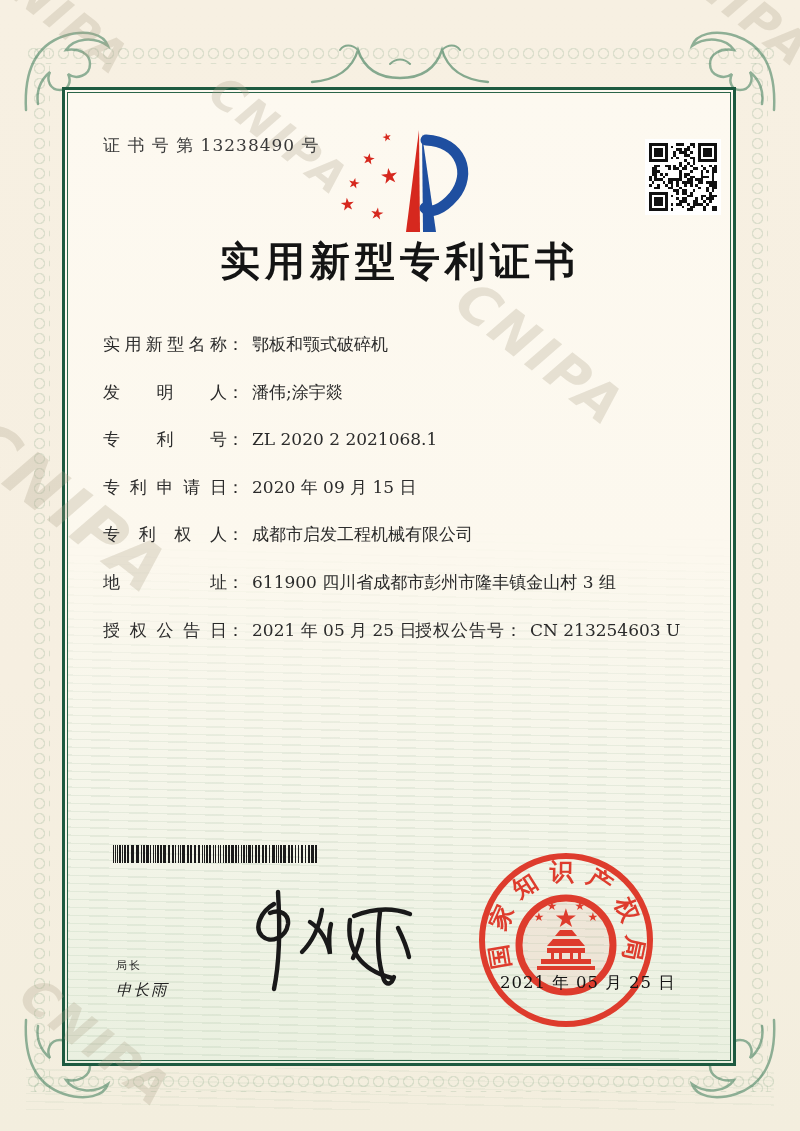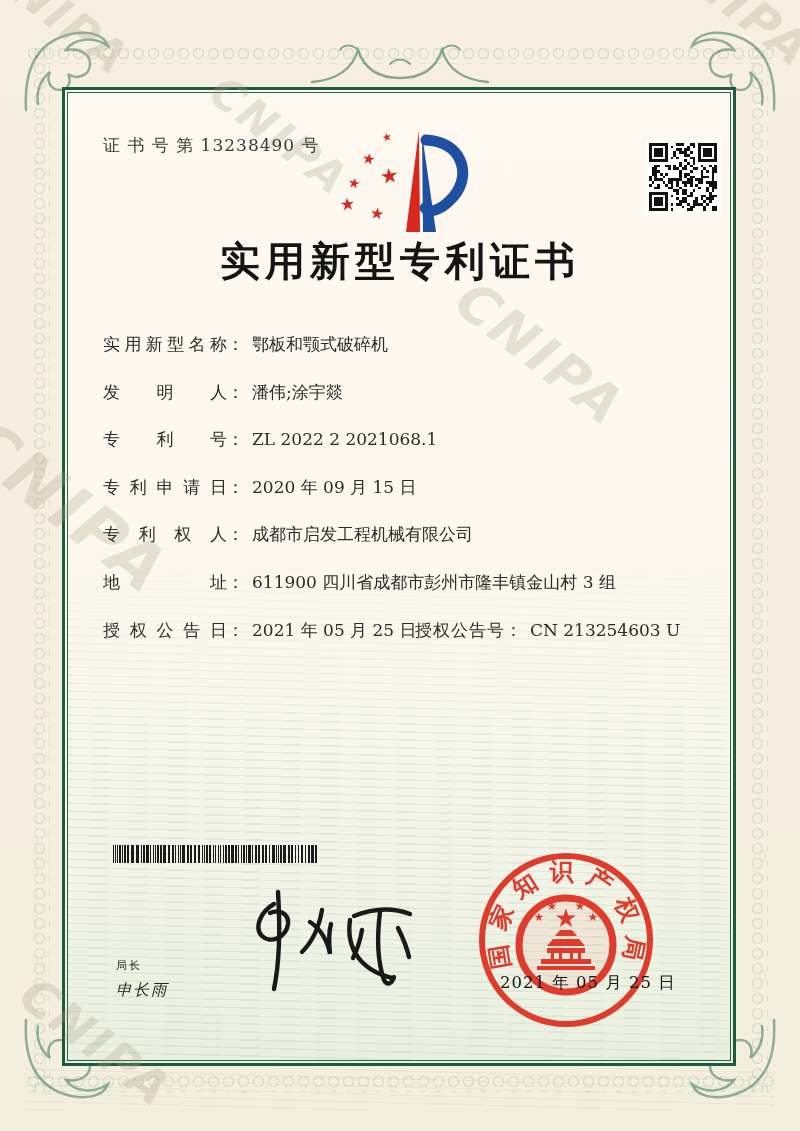--- a/index.html
+++ b/index.html
@@ -439,21 +439,21 @@
     <div class="title">实用新型专利证书</div>
 
     <div class="fields">
       <div class="frow">
         <span class="flabel">实用新型名称</span><span class="colon">：</span><span class="fvalue">鄂板和颚式破碎机</span>
       </div>
       <div class="frow">
         <span class="flabel">发明人</span><span class="colon">：</span><span class="fvalue">潘伟;涂宇燚</span>
       </div>
       <div class="frow">
-        <span class="flabel">专利号</span><span class="colon">：</span><span class="fvalue">ZL 2022 2 2021068.1</span>
+        <span class="flabel">专利号</span><span class="colon">：</span><span class="fvalue">ZL 2020 2 2021068.1</span>
       </div>
       <div class="frow">
         <span class="flabel">专利申请日</span><span class="colon">：</span><span class="fvalue">2020 年 09 月 15 日</span>
       </div>
       <div class="frow">
         <span class="flabel">专利权人</span><span class="colon">：</span><span class="fvalue">成都市启发工程机械有限公司</span>
       </div>
       <div class="frow">
         <span class="flabel">地址</span><span class="colon">：</span><span class="fvalue">611900 四川省成都市彭州市隆丰镇金山村 3 组</span>
       </div>

